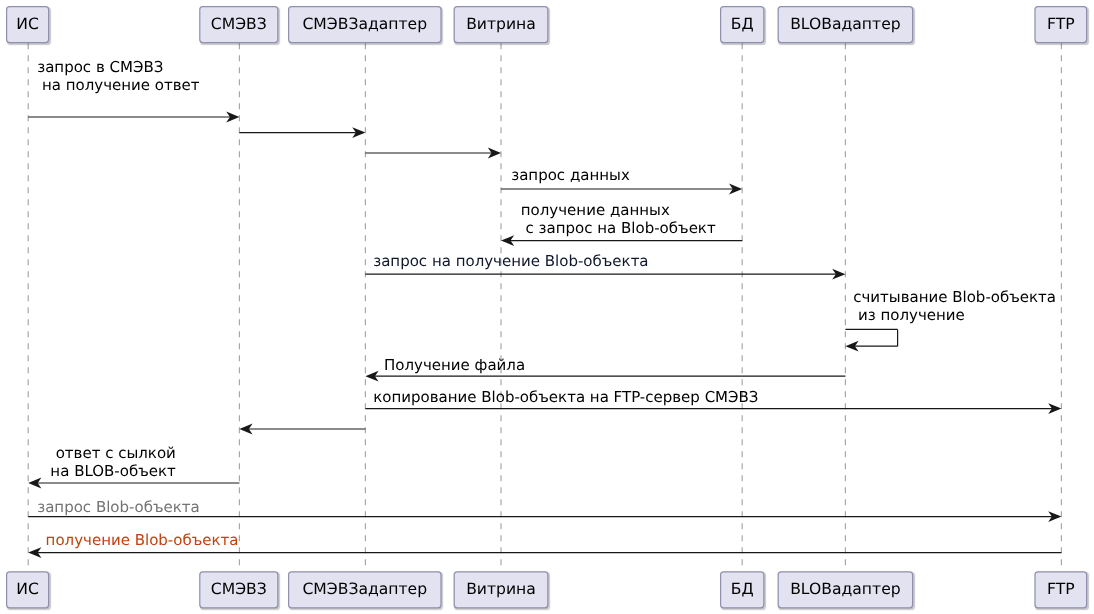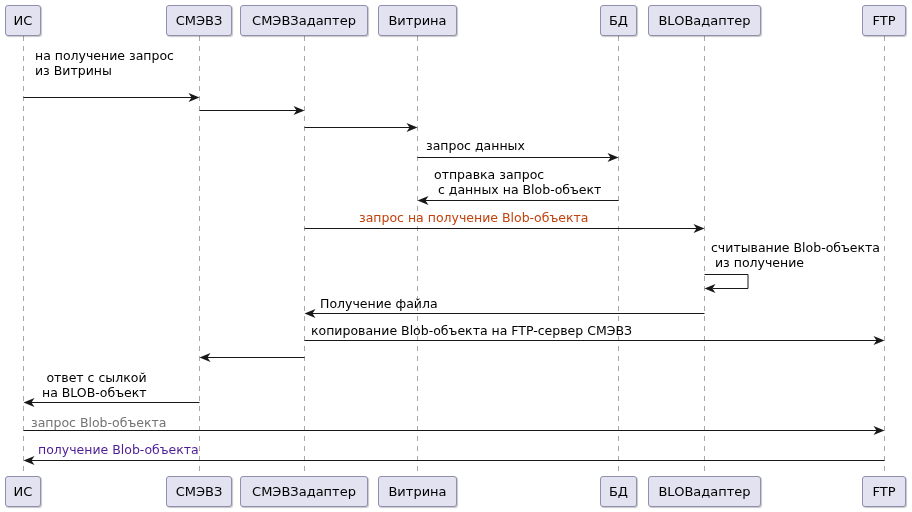--- a/index.html
+++ b/index.html
@@ -139,24 +139,24 @@
         <span>БД</span>
       </div>
       <div class="participant-box" style="left: 648px; top: 476px; width: 113px; height: 31px; background: rgb(226, 226, 240); border-color: rgb(143, 143, 174);">
         <span>BLOBадаптер</span>
       </div>
       <div class="participant-box" style="left: 862px; top: 476px; width: 44px; height: 31px; background: rgb(226, 226, 240); border-color: rgb(143, 143, 174);">
         <span>FTP</span>
       </div>
     </div>
   <div id="labels">
-      <div class="msg-label" style="left: 31px; top: 48px; color: rgb(0, 0, 0);"><div> на получение запрос</div><div> из Витрины</div></div>
+      <div class="msg-label" style="left: 31px; top: 48px; color: rgb(0, 0, 0);"><div>запрос в СМЭВЗ</div><div> на получение ответ</div></div>
       <div class="msg-label" style="left: 426px; top: 138px; color: rgb(0, 0, 0);"><div>запрос данных</div></div>
-      <div class="msg-label" style="left: 434px; top: 167px; color: rgb(0, 0, 0);"><div>отправка запрос</div><div> с данных на Blob-объект</div></div>
-      <div class="msg-label" style="left: 311px; top: 210px; color: #c2410c; margin-left: 48px;"><div>запрос на получение Blob-объекта</div></div>
+      <div class="msg-label" style="left: 434px; top: 167px; color: rgb(0, 0, 0);"><div>получение данных</div><div> с запрос на Blob-объект</div></div>
+      <div class="msg-label" style="left: 311px; top: 210px; color: #0f172a;"><div>запрос на получение Blob-объекта</div></div>
       <div class="msg-label" style="left: 711px; top: 240px; color: rgb(0, 0, 0);"><div>считывание Blob-объекта</div><div> из получение</div></div>
       <div class="msg-label" style="left: 320px; top: 296px; color: rgb(0, 0, 0);"><div>Получение файла</div></div>
       <div class="msg-label" style="left: 311px; top: 323px; color: rgb(0, 0, 0);"><div>копирование Blob-объекта на FTP-сервер СМЭВЗ</div></div>
       <div class="msg-label" style="left: 38px; top: 370px; color: rgb(0, 0, 0); text-align: right;"><div>ответ с сылкой</div><div> на BLOB-объект</div></div>
       <div class="msg-label" style="left: 31px; top: 415px; color: #737373;"><div>запрос Blob-объекта</div></div>
-      <div class="msg-label" style="left: 38px; top: 442px; color: #4c1d95;"><div>получение Blob-объекта</div></div>
+      <div class="msg-label" style="left: 38px; top: 442px; color: #c2410c;"><div>получение Blob-объекта</div></div>
     </div>
 </div>
 
 </body></html>

